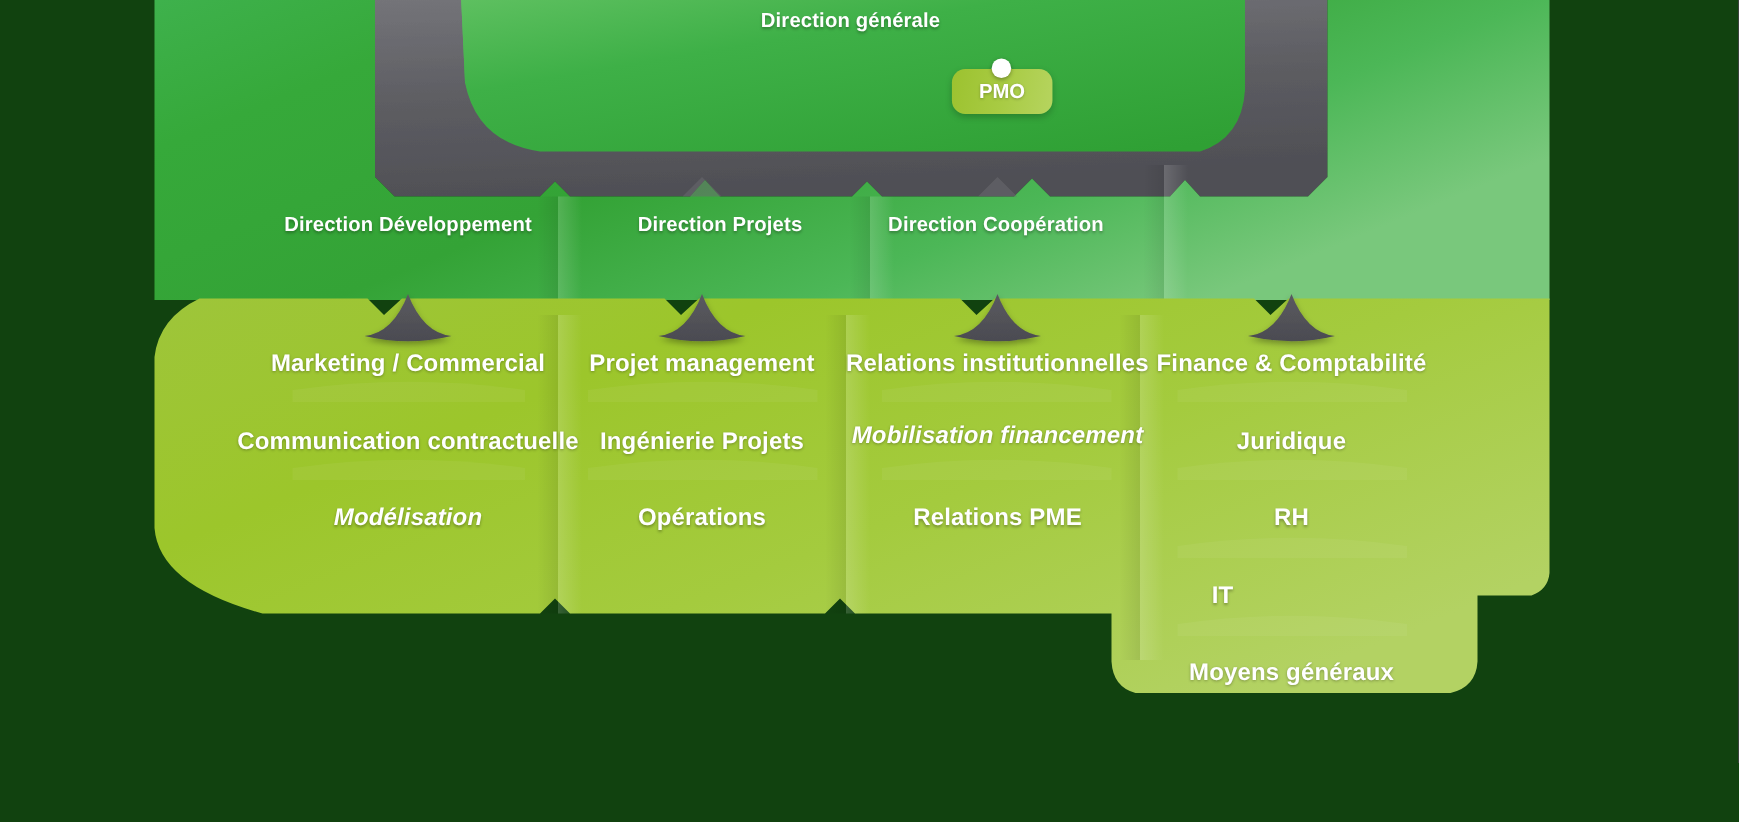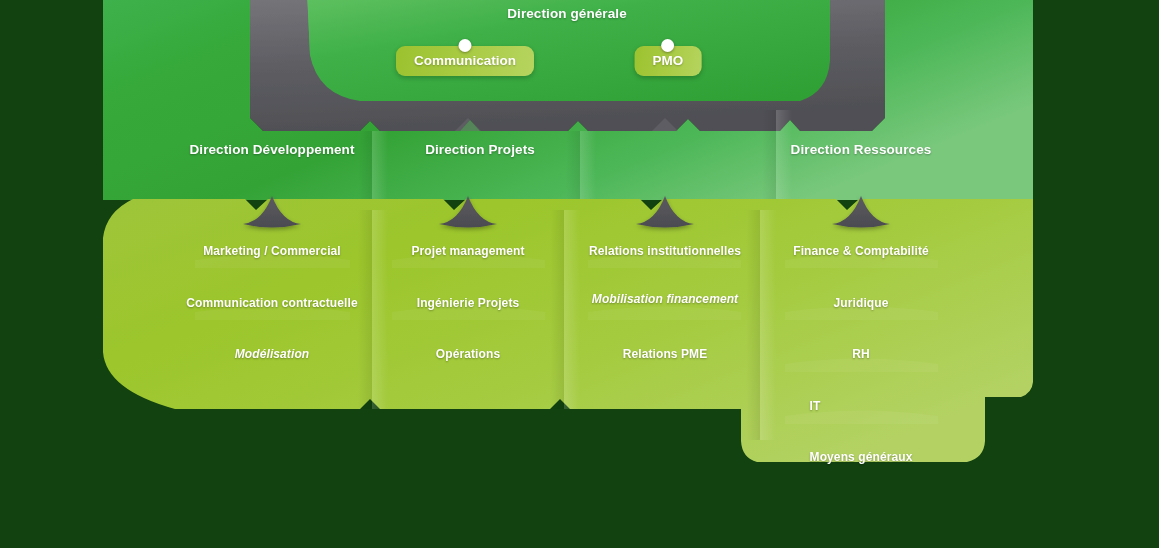--- a/index.html
+++ b/index.html
@@ -72,22 +72,22 @@
 
   .lvl1 .label {
     font-size: 13.5px;
     margin-top: 5px;
   }
   .lvl2 .label {
     font-size: 13.5px;
     margin-top: 7px;
   }
   .lvl3 .label {
-    font-size: 12px;
-    margin-top: 18px;
+    font-size: 16px;
+    margin-top: 8px;
   }
 
   
   .pill-wrap {
     position: absolute;
     transform: translateX(-50%);
     pointer-events: auto;
   }
   .pill {
     position: relative;
@@ -289,45 +289,39 @@
     </g>
   </svg>
 
   <div id="overlay">
 
     <div class="node lvl1" style="left:567px; top:1px;">
       <span class="dot"></span>
       <span class="label">Direction générale</span>
     </div>
 
-    <div class="pill-wrap" style="left:465px; top:46px;">
-      <div class="pill">
-        <span class="pill-dot"></span>
-        <span>Communication</span>
-      </div>
-    </div>
 
     <div class="pill-wrap" style="left:668px; top:46px;">
       <div class="pill">
         <span class="pill-dot"></span>
         <span>PMO</span>
       </div>
     </div>
 
     <div class="node lvl2" style="left:272px; top:135px;">
       <span class="dot"></span>
       <span class="label">Direction Développement</span>
     </div>
     <div class="node lvl2" style="left:480px; top:135px;">
       <span class="dot"></span>
       <span class="label">Direction Projets</span>
     </div>
-    <div class="node lvl2" style="left:861px; top:135px;">
+    <div class="node lvl2" style="left:664px; top:135px;">
       <span class="dot"></span>
-      <span class="label">Direction Ressources</span>
+      <span class="label">Direction Coopération</span>
     </div>
 
     <div class="node lvl3" style="left:272px; top:226px;">
       <span class="dot sm"></span>
       <span class="label">Marketing / Commercial</span>
     </div>
     <div class="node lvl3" style="left:272px; top:278px;">
       <span class="dot sm"></span>
       <span class="label">Communication contractuelle</span>
     </div>

